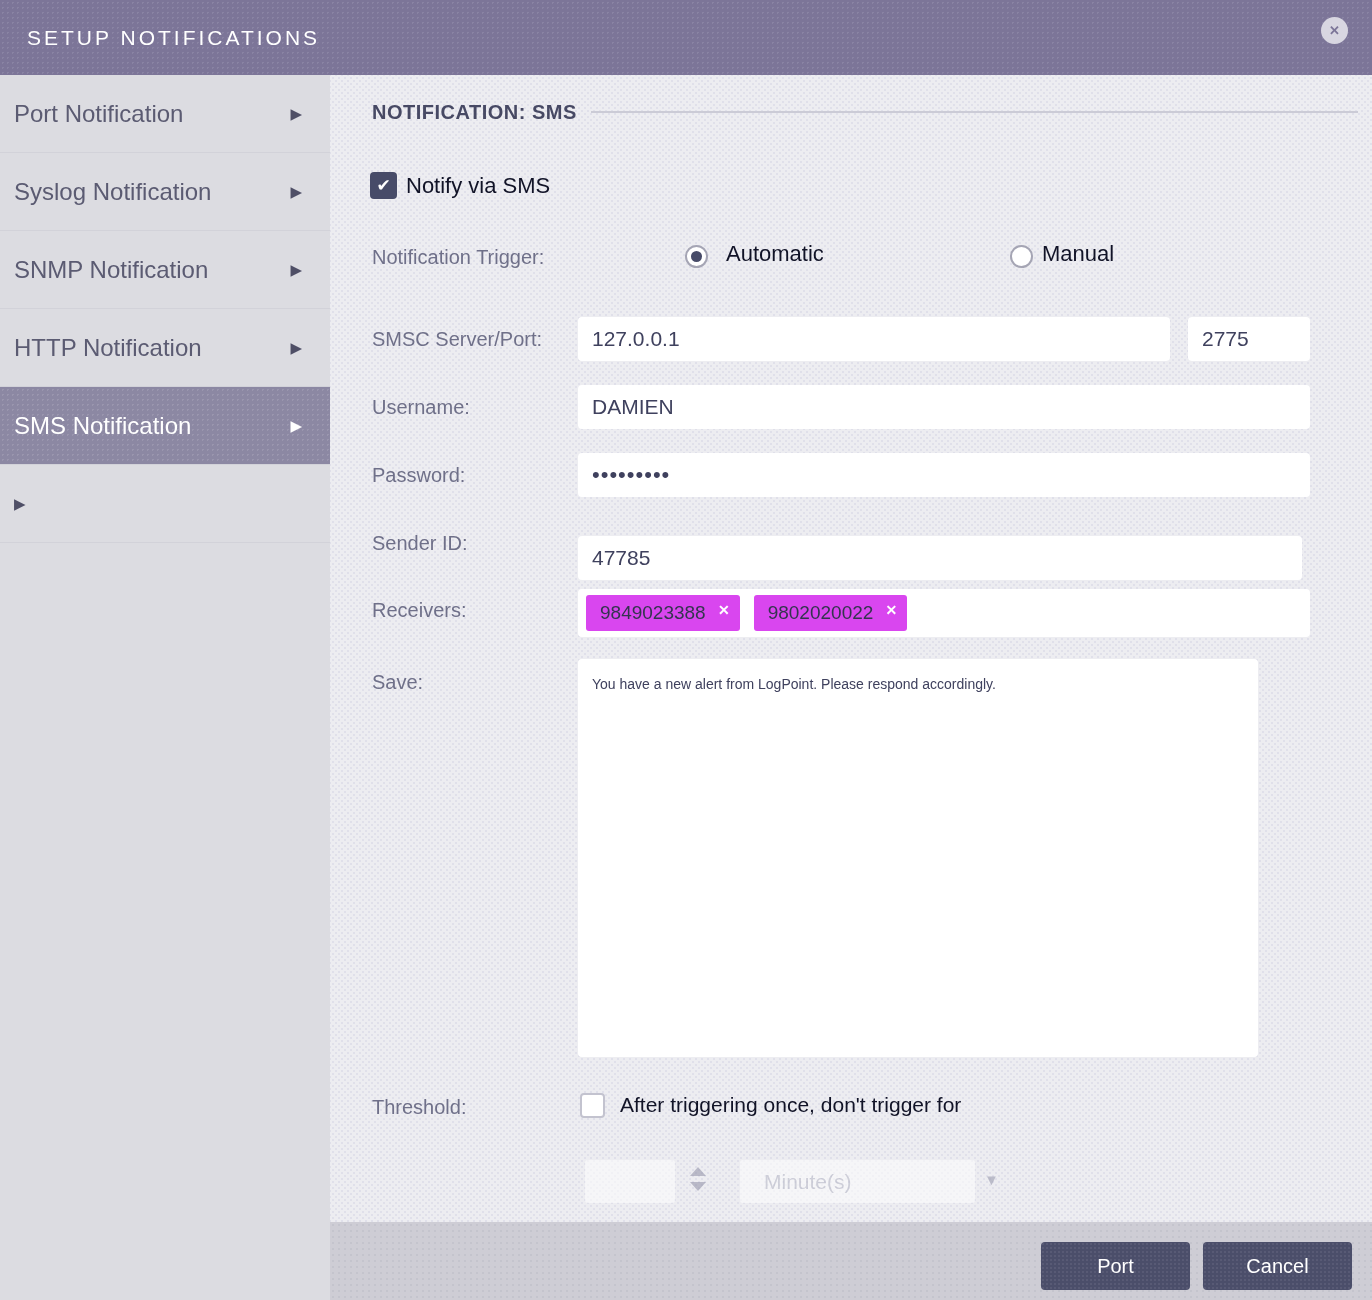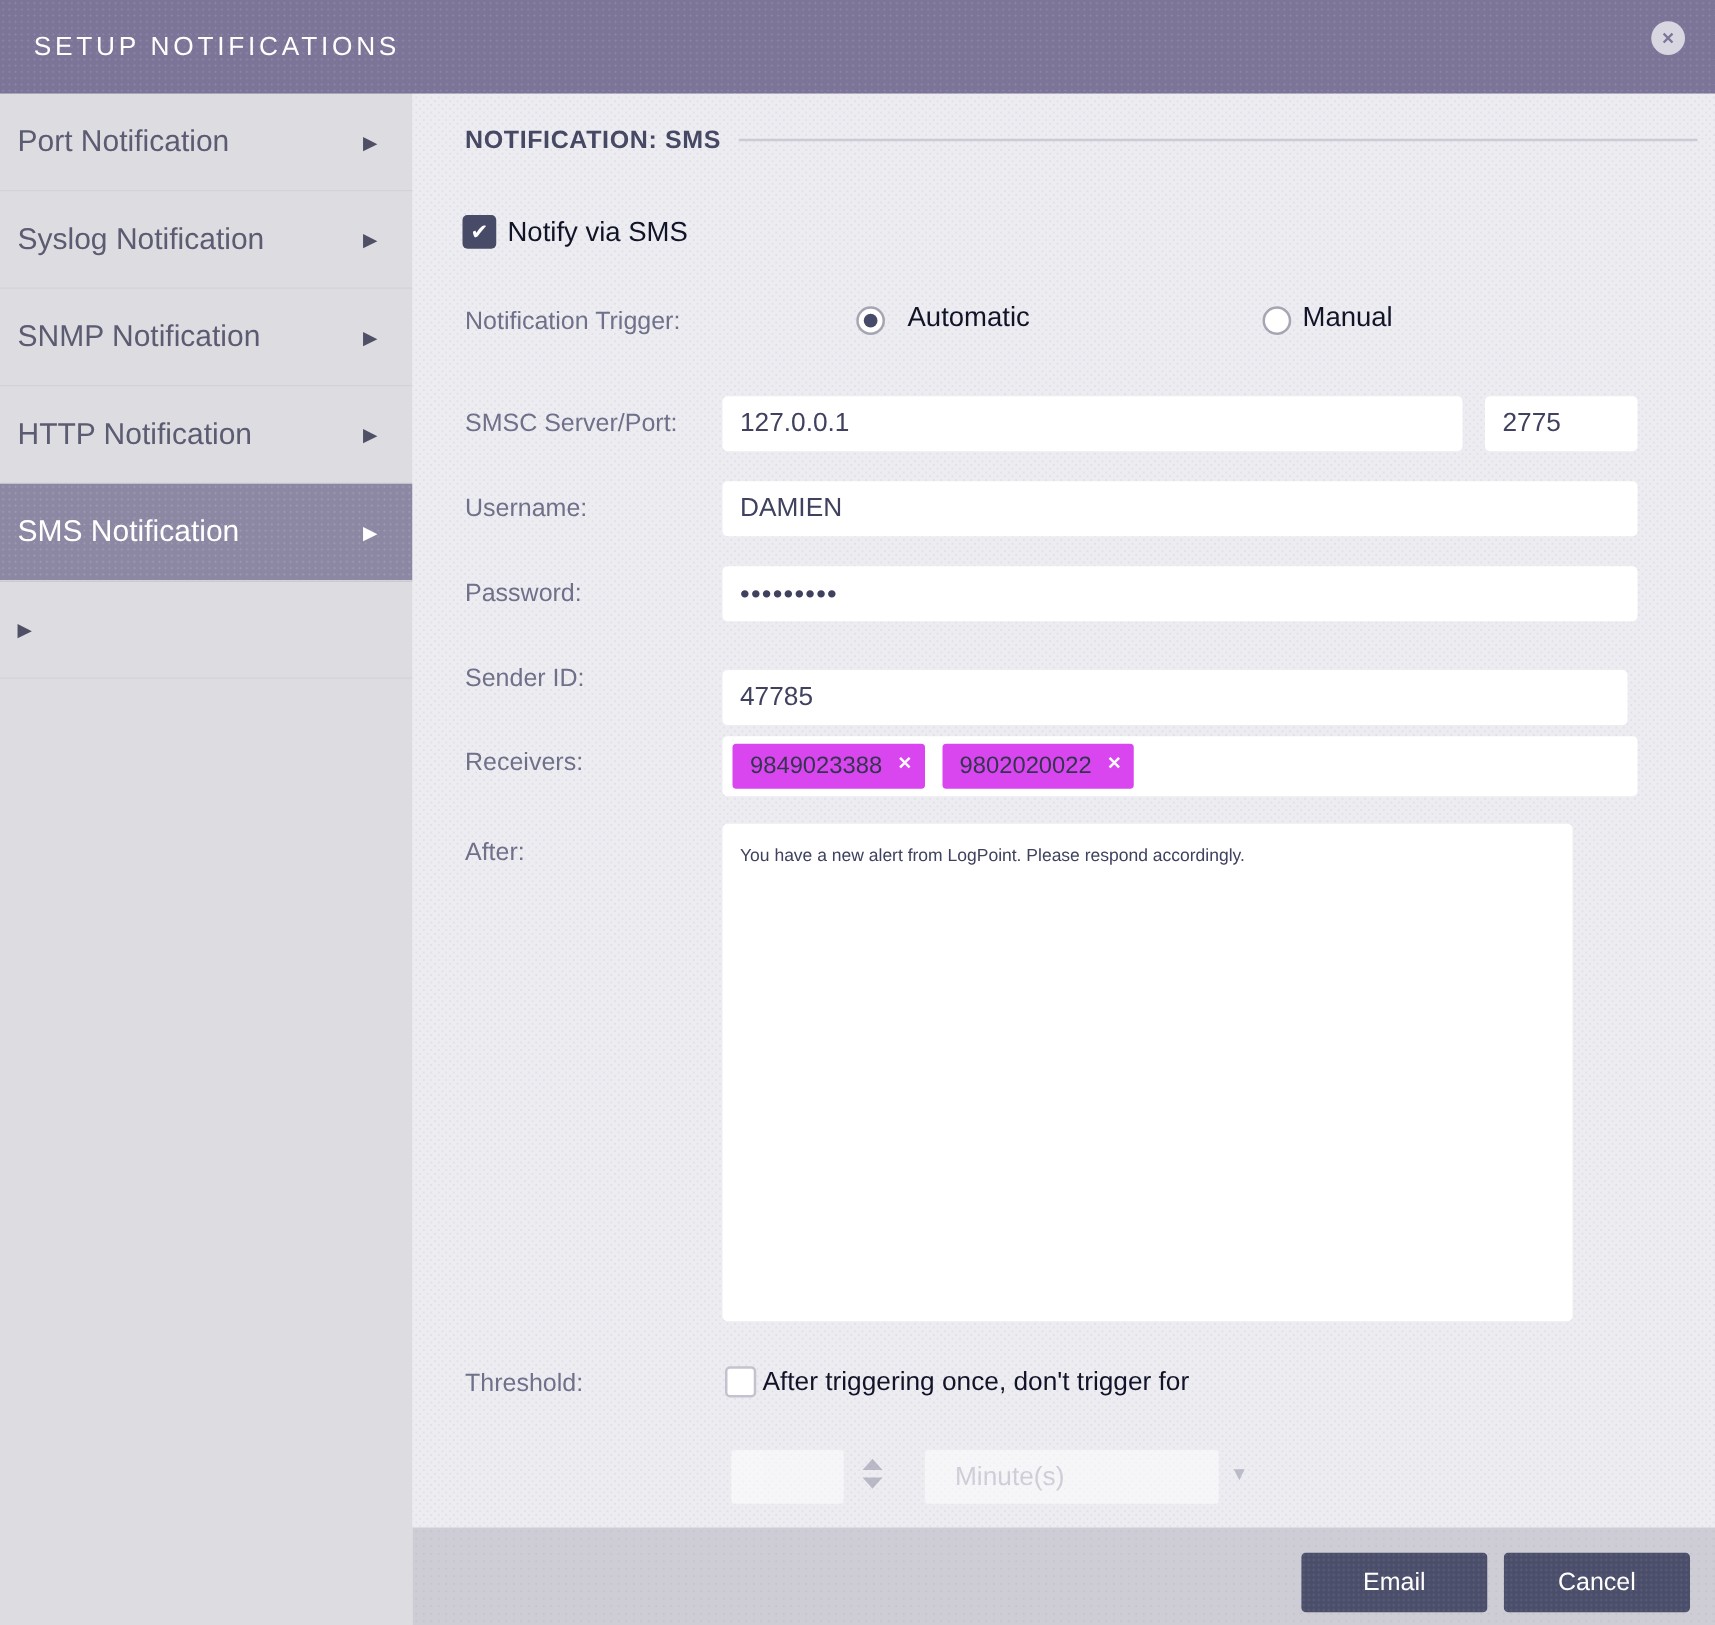--- a/index.html
+++ b/index.html
@@ -102,21 +102,21 @@
     position:absolute; right:10px; top:0px; color:#ffffff; font-size:14px;
     font-weight:bold; cursor:pointer; line-height:30px;
   }
   .body-area {
     position:absolute; left:248px; top:584px; width:680px; height:398px;
     background:#ffffff; border:none; border-radius:4px; resize:none; outline:none;
     font-family:"Liberation Sans", sans-serif; font-size:14px; color:#3f415e;
     padding:16px 14px; line-height:1.35;
   }
   .threshold-row {
-    position:absolute; left:250px; top:1018px; display:flex; align-items:center; gap:5px;
+    position:absolute; left:250px; top:1018px; display:flex; gap:15px;
   }
   .threshold-row .checkbox { width:25px; height:25px; }
   .threshold-text { font-size:21px; color:#111327; }
 
   .disabled-group { opacity:0.55; }
   .num-input {
     position:absolute; left:255px; top:1085px; width:90px; height:43px;
     background:#ffffff; border:none; border-radius:3px;
   }
   .stepper { position:absolute; left:360px; top:1092px; }
@@ -232,21 +232,21 @@
       <span class="tag">
         <span>9849023388</span>
         <span class="tag-remove">✕</span>
       </span>
       <span class="tag">
         <span>9802020022</span>
         <span class="tag-remove">✕</span>
       </span>
     </div>
 
-    <div class="form-label" style="top:596px;">After:</div>
+    <div class="form-label" style="top:596px;">Save:</div>
     <textarea class="body-area" spellcheck="false" style="">You have a new alert from LogPoint. Please respond accordingly.</textarea>
 
     <div class="form-label" style="top:1021px;">Threshold:</div>
     <div class="threshold-row">
       <span class="checkbox unchecked"></span>
       <span class="threshold-text">After triggering once, don't trigger for</span>
     </div>
 
     <div class="disabled-group">
       <input class="num-input" disabled="" value="" style="">
@@ -254,17 +254,17 @@
         <div class="tri-up"></div>
         <div class="tri-down"></div>
       </div>
       <input class="unit-input" disabled="" placeholder="Minute(s)" style="">
       <span class="select-arrow">▼</span>
     </div>
 
   </div>
 
   <div class="footer">
-    <button class="btn btn-save">Email</button>
+    <button class="btn btn-save">Port</button>
     <button class="btn btn-cancel">Cancel</button>
   </div>
 
 </div>
 
 </body></html>

